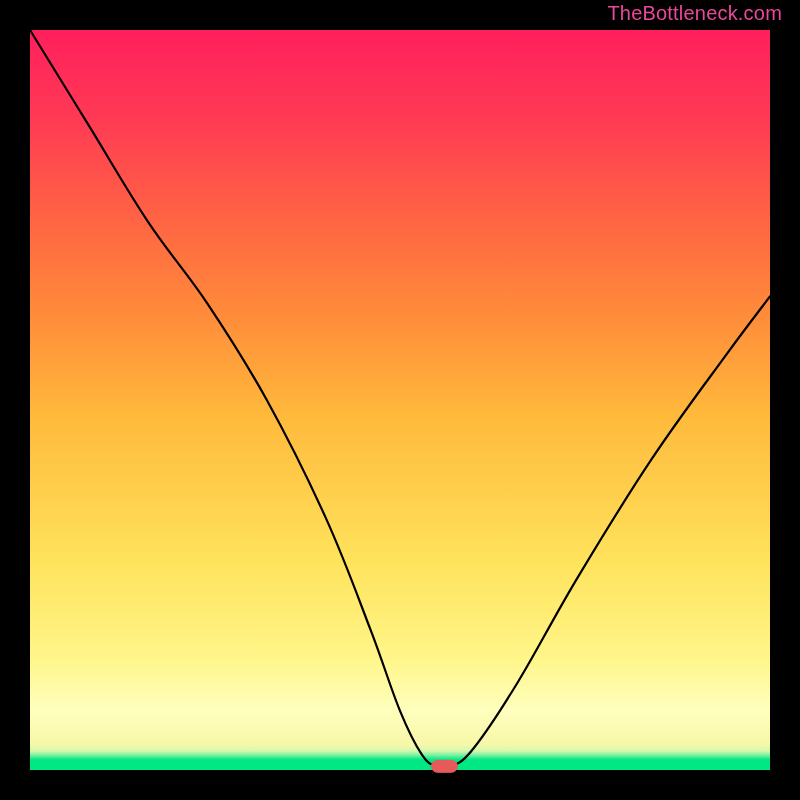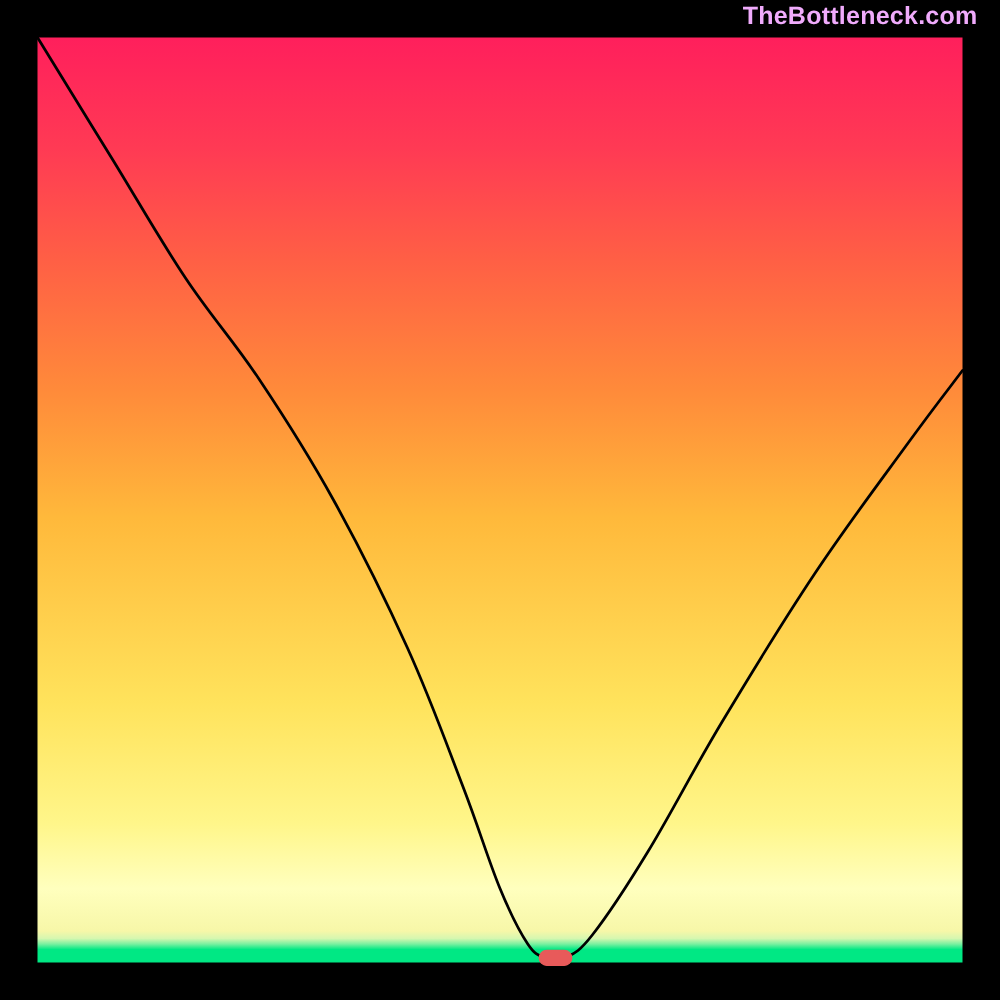--- a/index.html
+++ b/index.html
@@ -14,23 +14,23 @@
   .frame {
     position: relative;
     width: 800px;
     height: 800px;
     background: #000;
   }
   .watermark {
     position: absolute;
     top: 2px;
     right: 18px;
-    color: #f0abfc;
+    color: #ec4899;
     font-size: 20px;
-    font-weight: 700;
+    font-weight: 400;
     letter-spacing: 0.2px;
     z-index: 10;
   }
   
   .plot {
     position: absolute;
     left: 30px;
     top: 30px;
     width: 740px;
     height: 740px;

